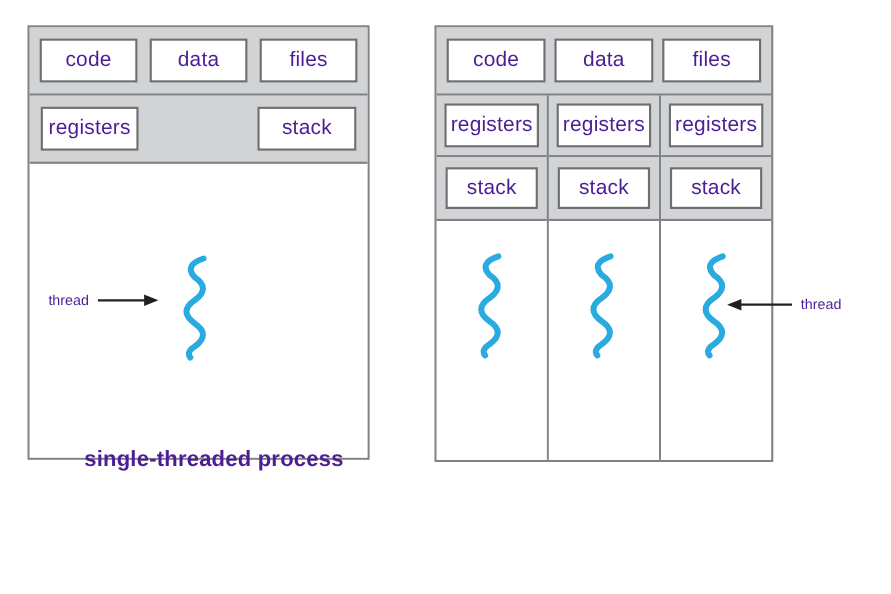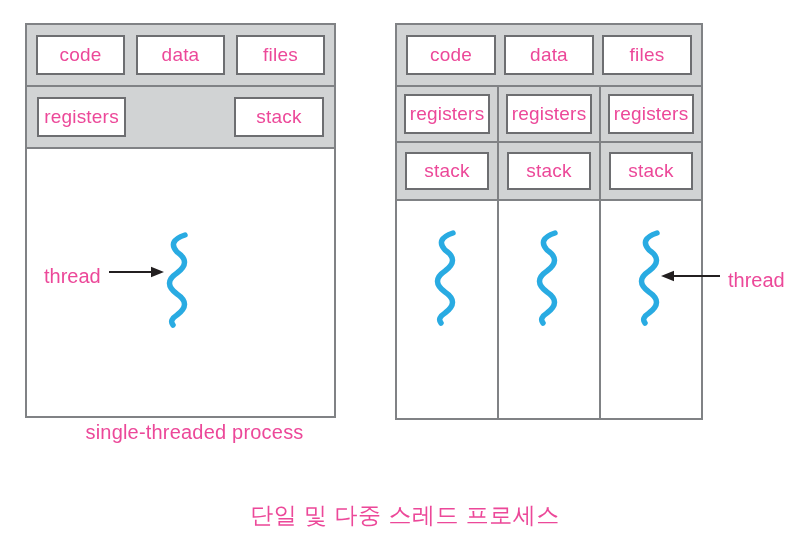--- a/index.html
+++ b/index.html
@@ -1,18 +1,18 @@
 <!DOCTYPE html>
 <html><head>
 <meta charset="utf-8">
 <style>
   html,body { margin:0; padding:0; background:#ffffff; }
   .canvas {
     position:relative; width:810px; height:540px; background:#ffffff;
-    font-family:"Liberation Sans", sans-serif; color:#ec4899; overflow:hidden;
+    font-family:"Liberation Sans", sans-serif; color:#4c1d95; overflow:hidden;
   }
   .diagram {
     position:absolute; top:23px; box-sizing:border-box;
     border:2px solid #808285; background:#ffffff;
     display:flex; flex-direction:column;
   }
   .diagram.single { left:25px; width:311px; height:395px; }
   .diagram.multi  { left:395px; width:308px; height:397px; }
 
   .band {
@@ -46,32 +46,33 @@
   .cell.stk { height:58px; }
   .cell .wbox { width:86px; }
   .cell.stk .wbox { height:38px; width:84px; }
   .col-white { position:relative; flex:1 1 auto; background:#ffffff; }
 
   .squiggle { position:absolute; }
   .single .squiggle { left:138px; top:82px; }
   .col-white .squiggle { left:50%; top:28px; transform:translateX(-50%); }
 
   .callout {
-    position:absolute; display:flex; 
-    font-size:20px; white-space:nowrap; z-index:5;
+    position:absolute; display:flex; align-items:center;
+    font-size:13px; white-space:nowrap; z-index:5;
   }
   .callout .arrow { display:block; }
   .callout-left { left:17px; top:116px; }
   .callout-left .arrow { margin-left:7px; }
   .callout-right { left:661px; top:269px; }
   .callout-right .label { margin-left:7px; }
 
   .process-label {
-    position:absolute; top:421px; text-align:center; font-size:20px;
+    position:absolute; top:407px; text-align:center; font-size:20px;
     letter-spacing:0.2px;
+    font-weight:bold;
   }
   .process-label.left  { left:39px;  width:311px; }
   .process-label.right { left:409px; width:308px; }
 
   .main-caption {
     position:absolute; top:500px; left:0; width:810px;
     text-align:center; font-size:23px; letter-spacing:0.5px;
   }
 </style>
 </head>
@@ -159,15 +160,14 @@
   <div class="callout callout-right">
     <svg class="arrow" width="60" height="14" viewBox="0 0 60 14">
       <polygon points="13,1.8 0,7 13,12.2" fill="#231f20"></polygon>
       <line x1="12" y1="7" x2="59" y2="7" stroke="#231f20" stroke-width="2"></line>
     </svg>
     <span class="label">thread</span>
   </div>
 
   <div class="process-label left">single-threaded process</div>
 
-  <div class="main-caption">단일 및 다중 스레드 프로세스</div>
 
 </div>
 
 </body></html>

